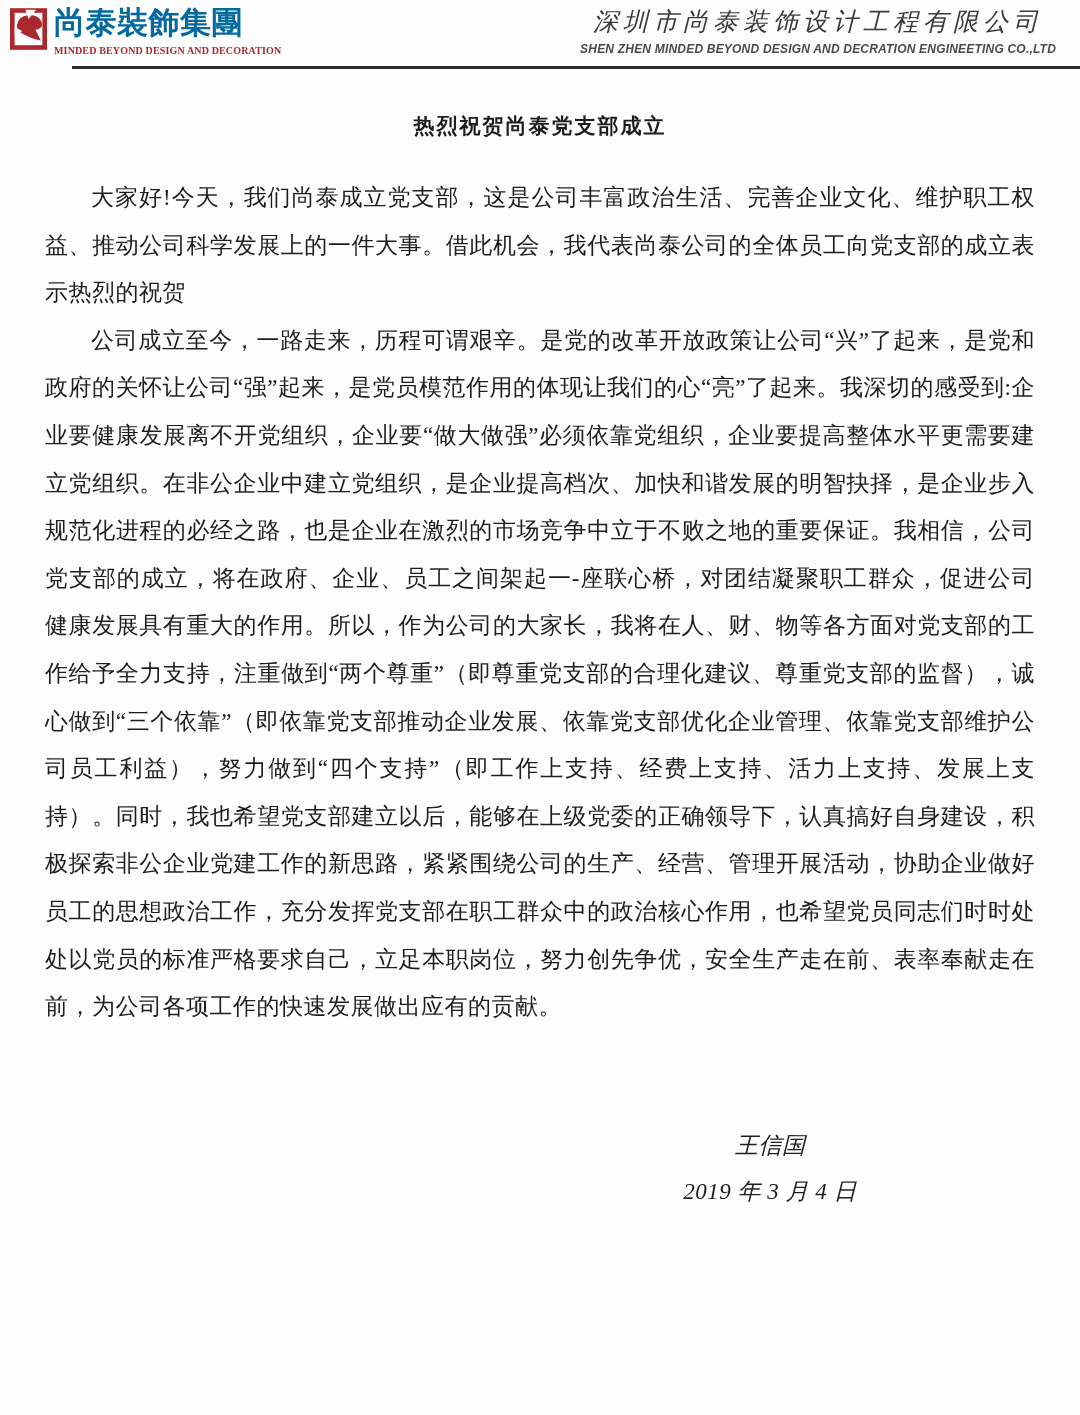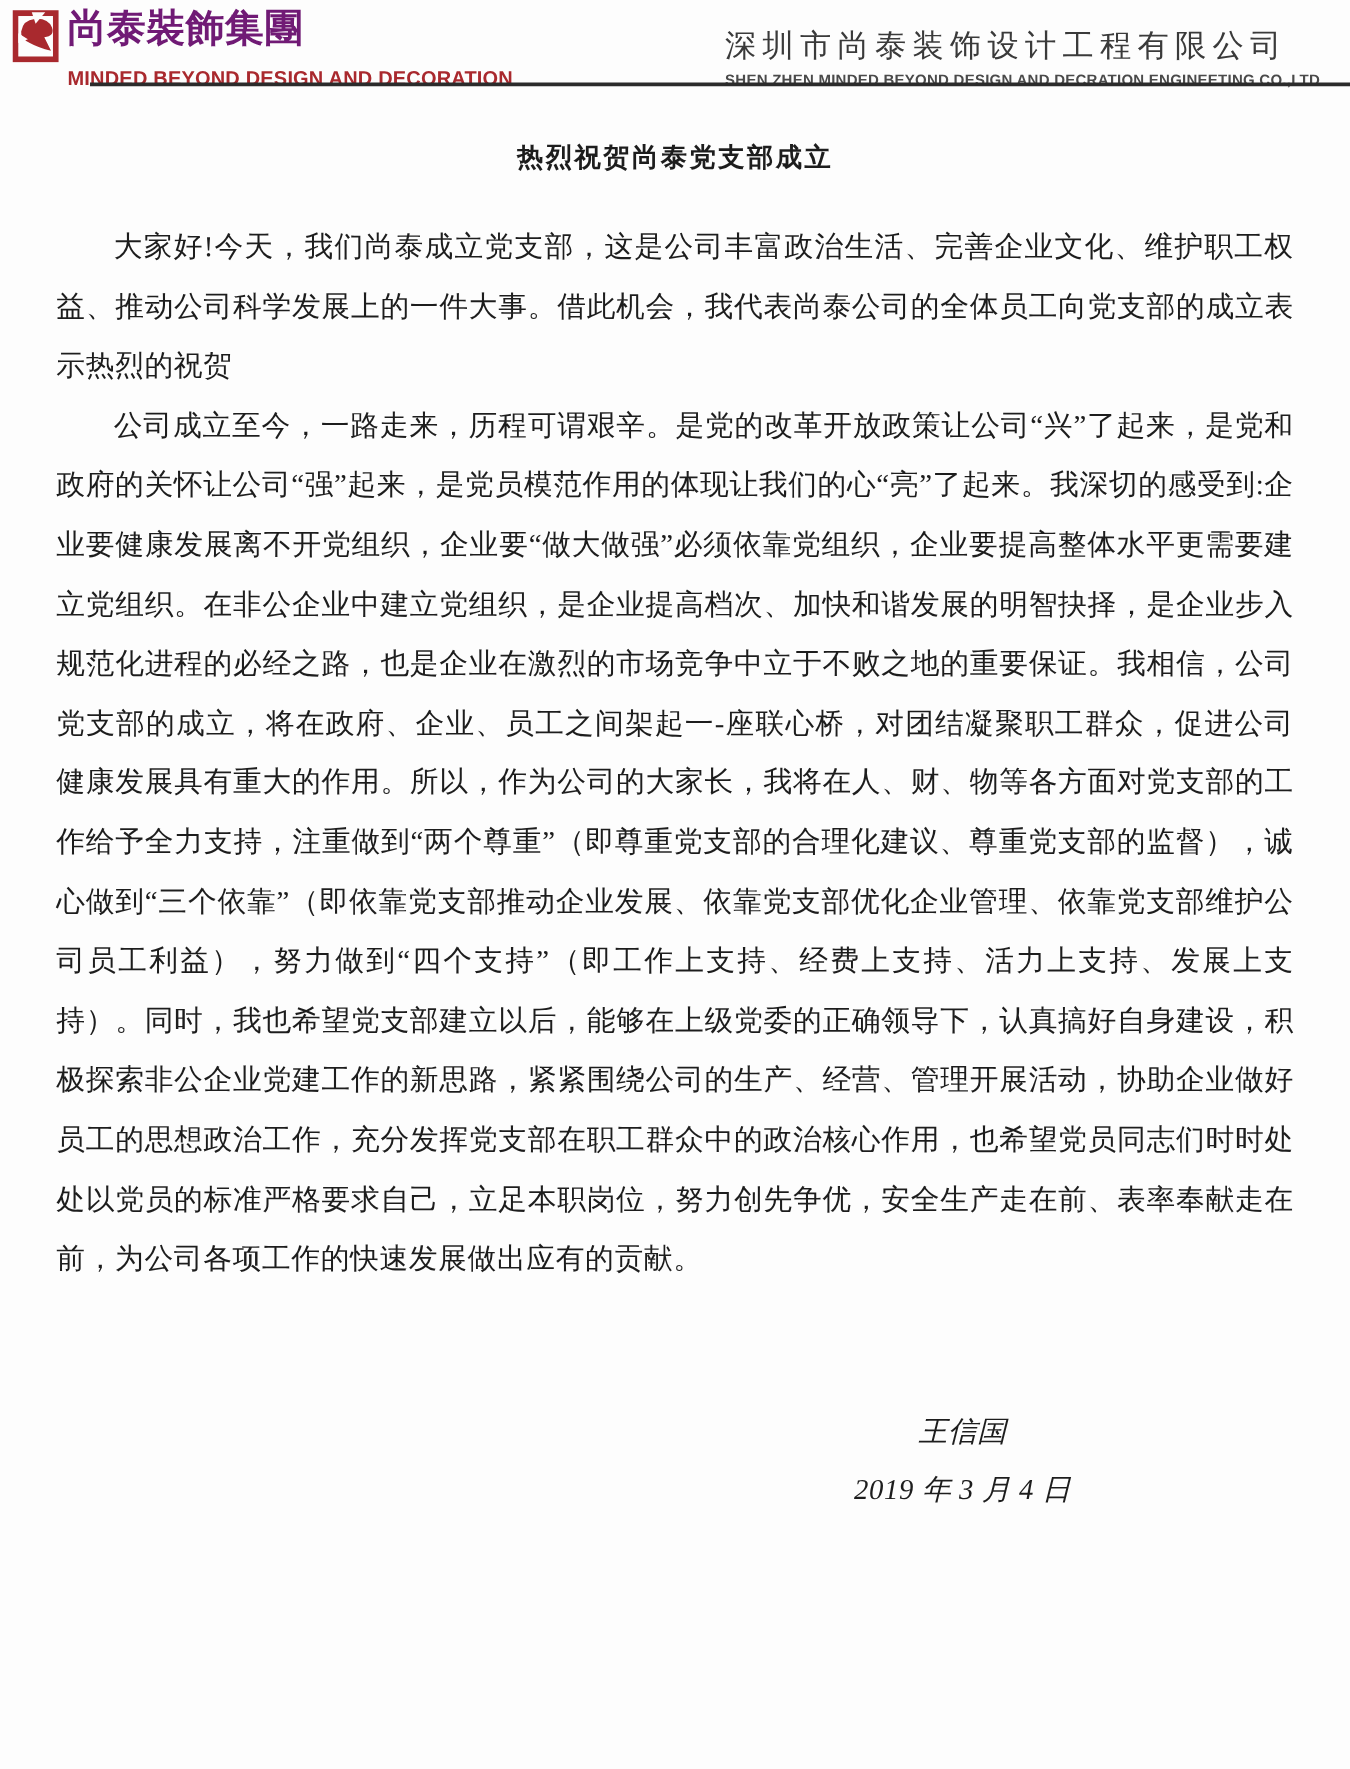--- a/index.html
+++ b/index.html
@@ -20,39 +20,40 @@
 
   
   .letterhead { position: relative; height: 70px; }
   .logo-block {
     position: absolute; left: 10px; top: 6px;
     display: flex; align-items: flex-start; gap: 7px;
   }
   .logo-icon { width: 37px; height: 42px; margin-top: 2px; }
   .logo-texts { display: flex; flex-direction: column; }
   .logo-name {
-    color: #701a75;
+    color: #0369a1;
     font-size: 31px;
     font-weight: bold;
     line-height: 1.1;
     letter-spacing: 0.5px;
     white-space: nowrap;
   }
   .logo-tagline {
     color: #a9292e;
-    font-family: Liberation Sans, sans-serif;
-    font-size: 16px;
+    font-family: Liberation Serif, serif;
+    font-size: 10px;
     font-weight: bold;
     letter-spacing: 0.15px;
-    margin-top: 15px;
+    margin-top: 5px;
     white-space: nowrap;
   }
   .company-block {
-    position: absolute; right: 24px; top: 20px;
-    text-align: left;
+    position: absolute; right: 24px; top: 5px;
+    text-align: center;
+    font-style: italic;
   }
   .company-cn {
     font-size: 25px;
     letter-spacing: 5px;
     color: #3a3a3a;
     white-space: nowrap;
   }
   .company-en {
     font-family: "Liberation Sans", "DejaVu Sans", sans-serif;
     font-size: 12px;

